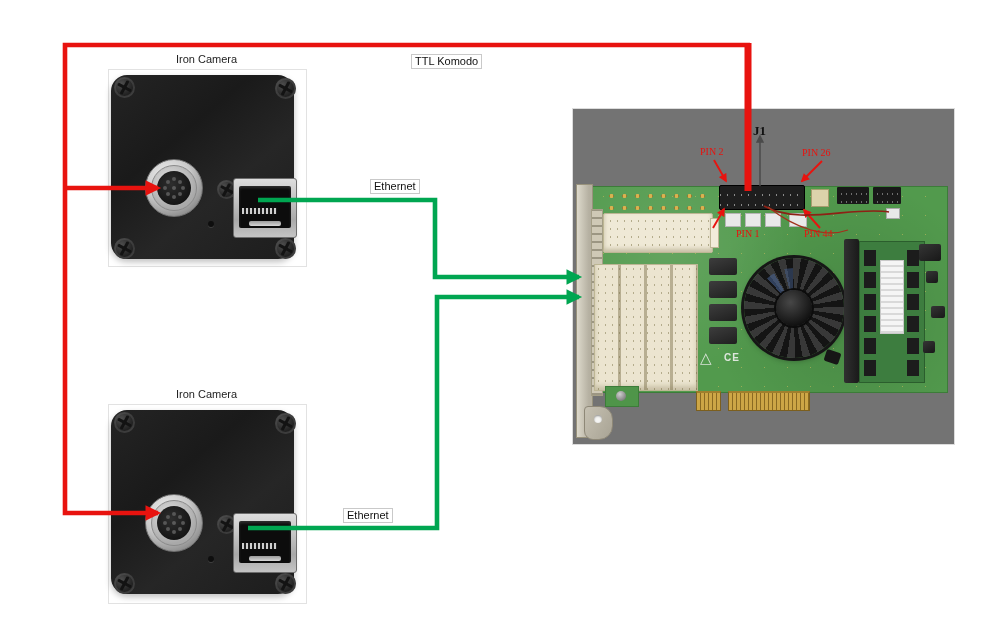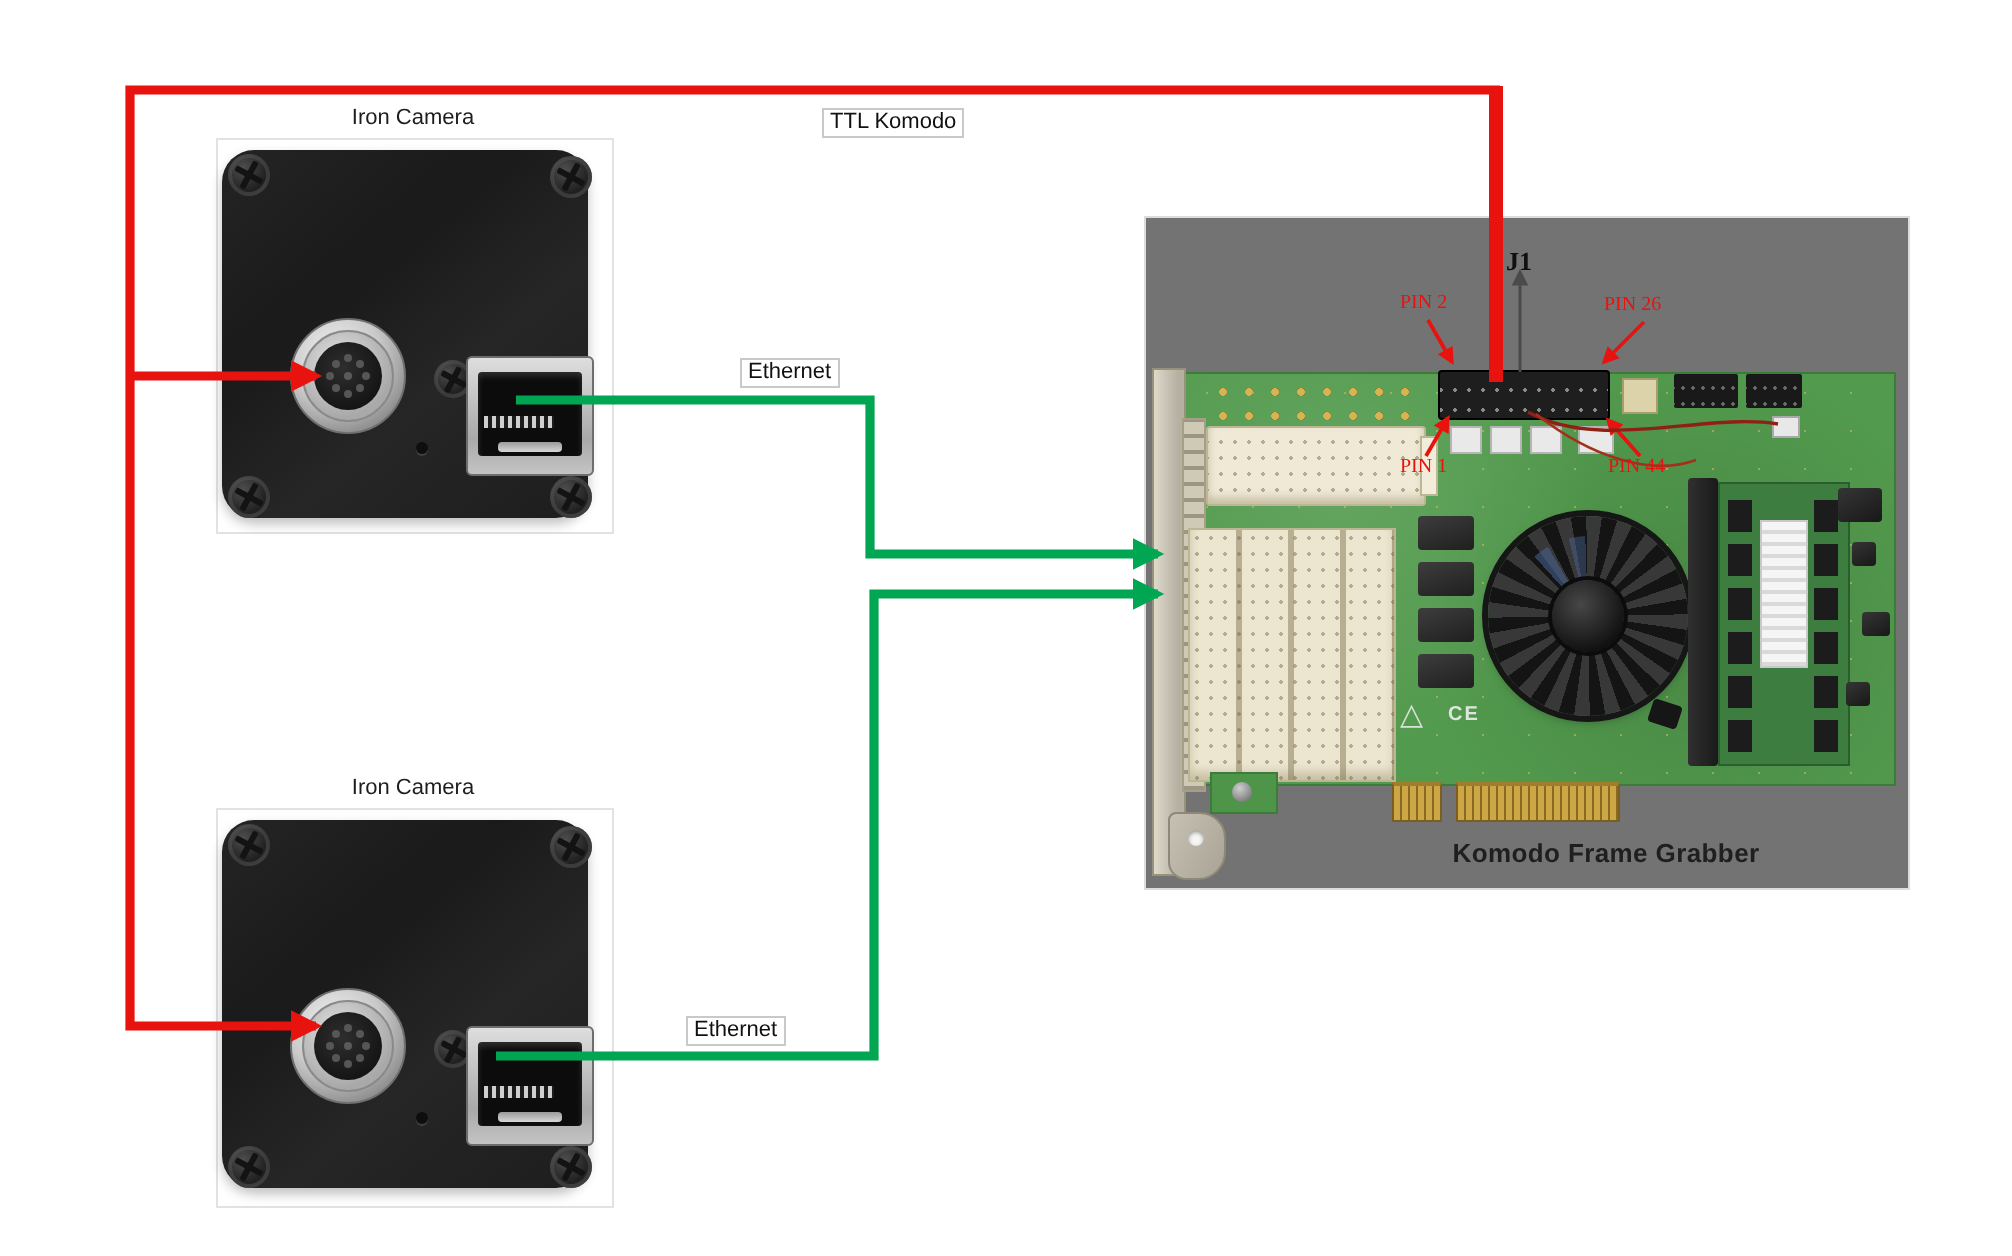--- a/index.html
+++ b/index.html
@@ -216,21 +216,20 @@
     <div class="blk" style="left:346px;top:135px;width:22px;height:17px;"></div>
     <div class="blk" style="left:353px;top:162px;width:12px;height:12px;"></div>
     <div class="blk" style="left:358px;top:197px;width:14px;height:12px;"></div>
     <div class="blk" style="left:350px;top:232px;width:12px;height:12px;"></div>
     <div class="wclip"></div>
     <div class="pcie" style="left:123px;width:23px;"></div>
     <div class="pcie" style="left:155px;width:80px;"></div>
     <div class="pcb-tab"></div>
     <div class="logo-tri"></div>
     <div class="ce-mark">CE</div>
-    <div class="fg-caption">Komodo Frame Grabber</div>
   </div>
 
   <svg class="wires" width="1006" height="628" viewBox="0 0 1006 628">
     <defs>
       <marker id="ar" viewBox="0 0 10 10" refX="8" refY="5" markerWidth="4" markerHeight="3.4" orient="auto">
         <path d="M0,0 L10,5 L0,10 Z" fill="#e8130f"></path>
       </marker>
       <marker id="ag" viewBox="0 0 10 10" refX="8" refY="5" markerWidth="4" markerHeight="3.4" orient="auto">
         <path d="M0,0 L10,5 L0,10 Z" fill="#00a651"></path>
       </marker>
@@ -261,16 +260,16 @@
   </svg>
 
   <div class="tag" style="left:411px;top:54px;">TTL Komodo</div>
   <div class="tag" style="left:370px;top:179px;">Ethernet</div>
   <div class="tag" style="left:343px;top:508px;">Ethernet</div>
 
   <div class="j1lab" style="left:753px;top:112px;margin-top:11px;">J1</div>
 
   <div class="pinlab" style="left:700px;top:146px;">PIN 2</div>
   <div class="pinlab" style="left:802px;top:147px;text-align:center;">PIN 26</div>
-  <div class="pinlab" style="left:700px;top:228px;">PIN 1</div>
+  <div class="pinlab" style="left:736px;top:228px;">PIN 1</div>
   <div class="pinlab" style="left:804px;top:228px;">PIN 44</div>
 
 </div>
 
 </body></html>

